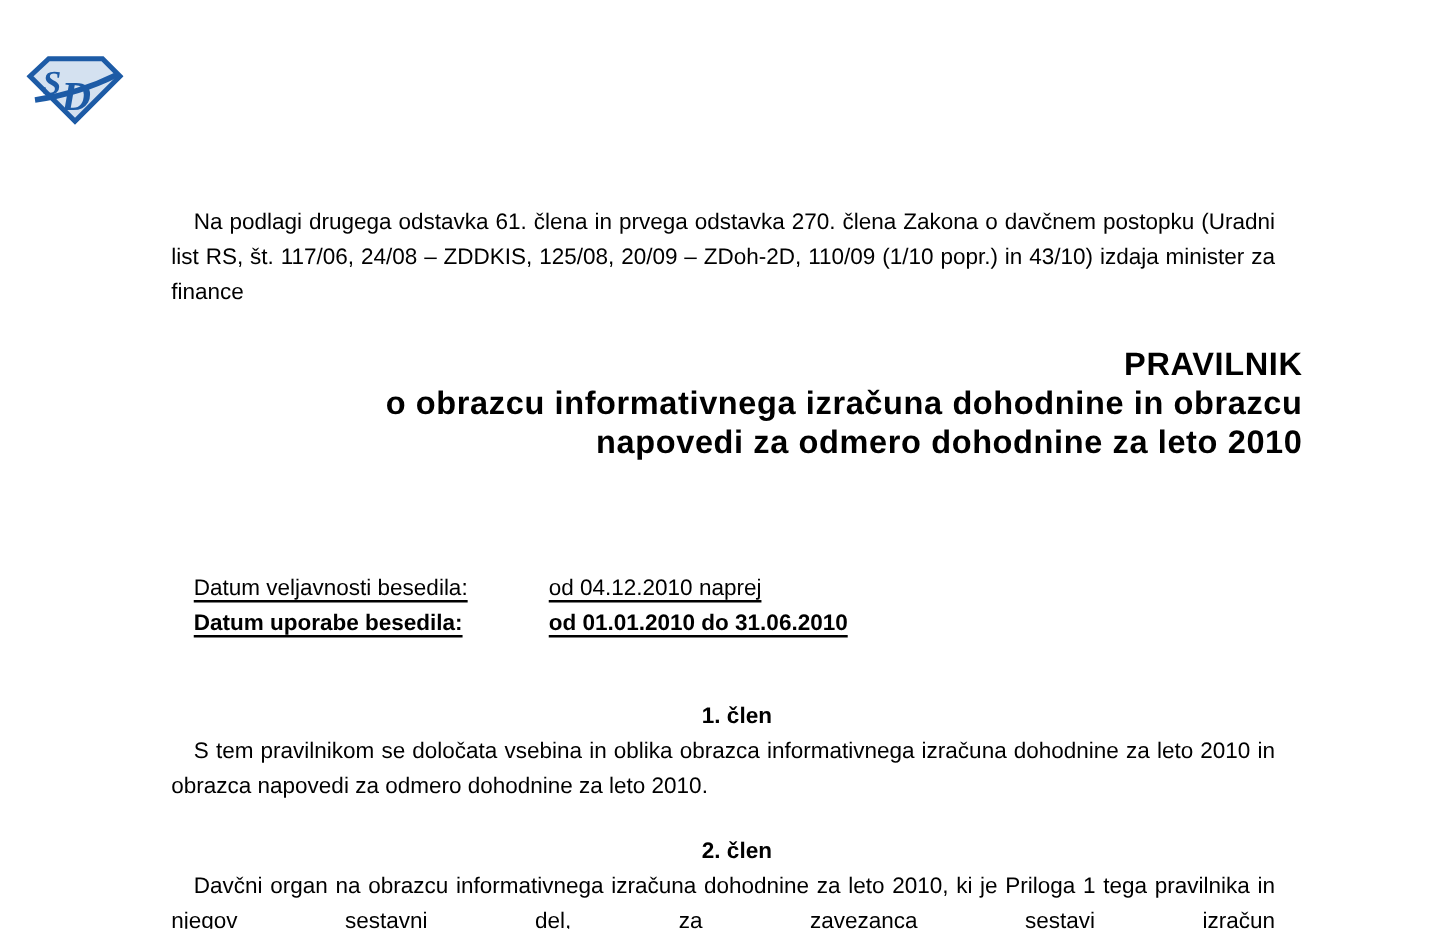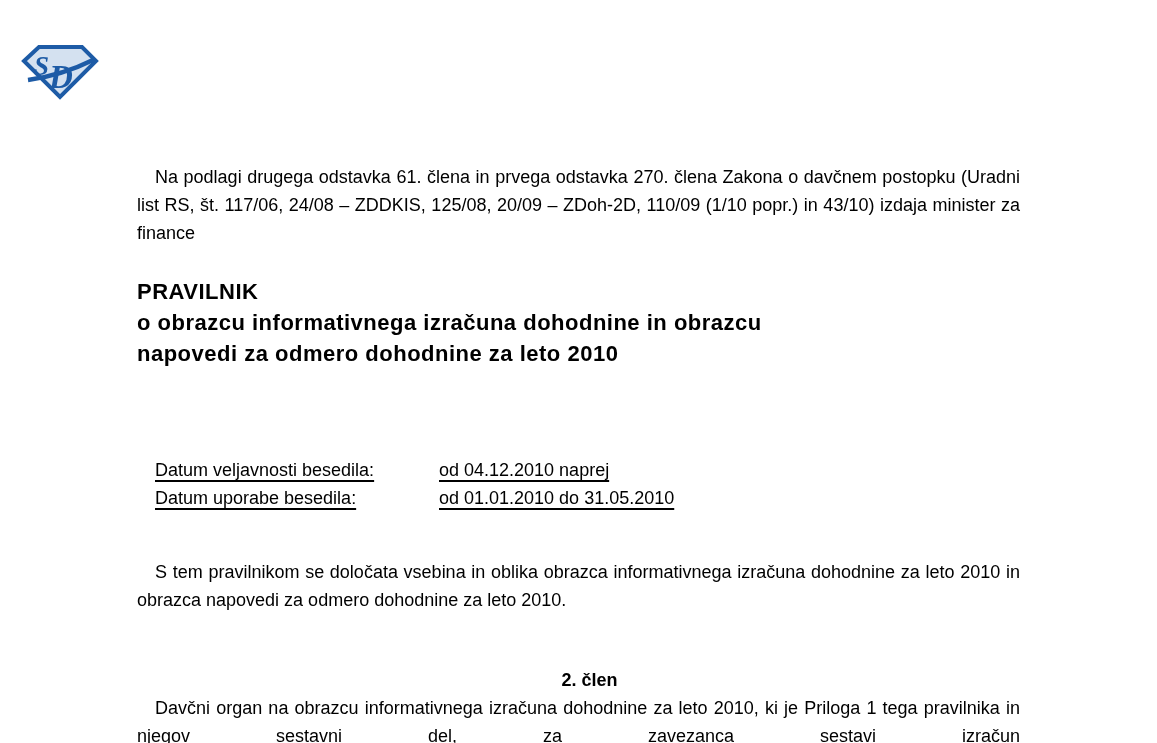--- a/index.html
+++ b/index.html
@@ -27,33 +27,33 @@
 
   .intro {
     top:163px;
     text-align:justify;
     text-indent:18px;
   }
 
   .title {
     top:276px;
     width:905px;
-    font-size:22px;
+    font-size:26px;
     line-height:31px;
     font-weight:bold;
-    text-align:left;
+    text-align:right;
     letter-spacing:0.5px;
   }
 
   .gazette { top:392px; padding-left:18px; }
   .bullet { display:inline-block; font-size:0.82em; margin-right:7px; transform:translateY(-1px); }
 
   .validity { top:456px; padding-left:18px; }
   .vrow { display:flex; align-items:flex-start; }
-  .vrow.bold { font-weight:normal; }
+  .vrow.bold { font-weight:bold; }
   .vlabel-wrap { width:284px; flex:none; }
   .u {
     text-decoration:underline;
     text-underline-offset:4px;
     text-decoration-thickness:2px;
   }
 
   .article.a1 { top:558px; }
   .article.a2 { top:666px; }
   .a-head {
@@ -90,25 +90,26 @@
   <div class="block gazette">
   </div>
 
   <div class="block validity">
     <div class="vrow">
       <span class="vlabel-wrap"><span class="u">Datum veljavnosti besedila:</span></span>
       <span class="u">od 04.12.2010 naprej</span>
     </div>
     <div class="vrow bold">
       <span class="vlabel-wrap"><span class="u">Datum uporabe besedila:</span></span>
-      <span class="u">od 01.01.2010 do 31.05.2010</span>
+      <span class="u">od 01.01.2010 do 31.06.2010</span>
     </div>
   </div>
 
   <div class="block article a1">
+    <div class="a-head">1. člen</div>
     <p class="a-body">S tem pravilnikom se določata vsebina in oblika obrazca informativnega izračuna dohodnine za leto 2010 in obrazca napovedi za odmero dohodnine za leto 2010.</p>
   </div>
 
   <div class="block article a2">
     <div class="a-head">2. člen</div>
     <p class="a-body cutoff">Davčni organ na obrazcu informativnega izračuna dohodnine za leto 2010, ki je Priloga 1 tega pravilnika in njegov sestavni del, za zavezanca sestavi izračun</p>
   </div>
 
 </div>
 

